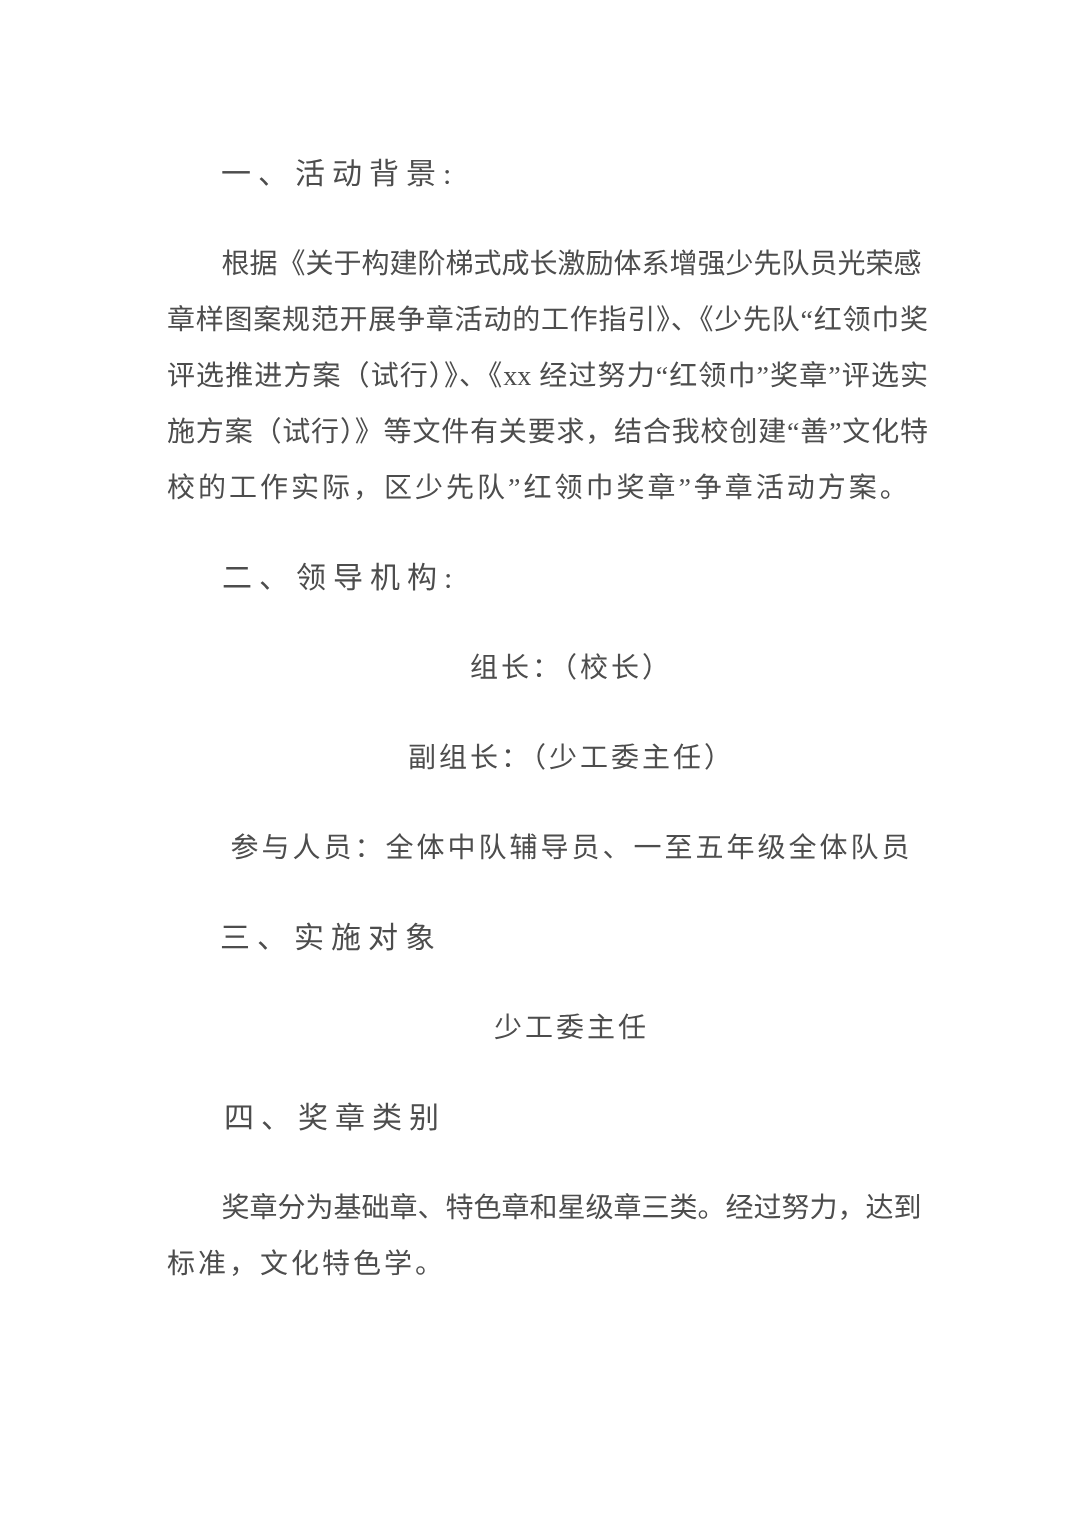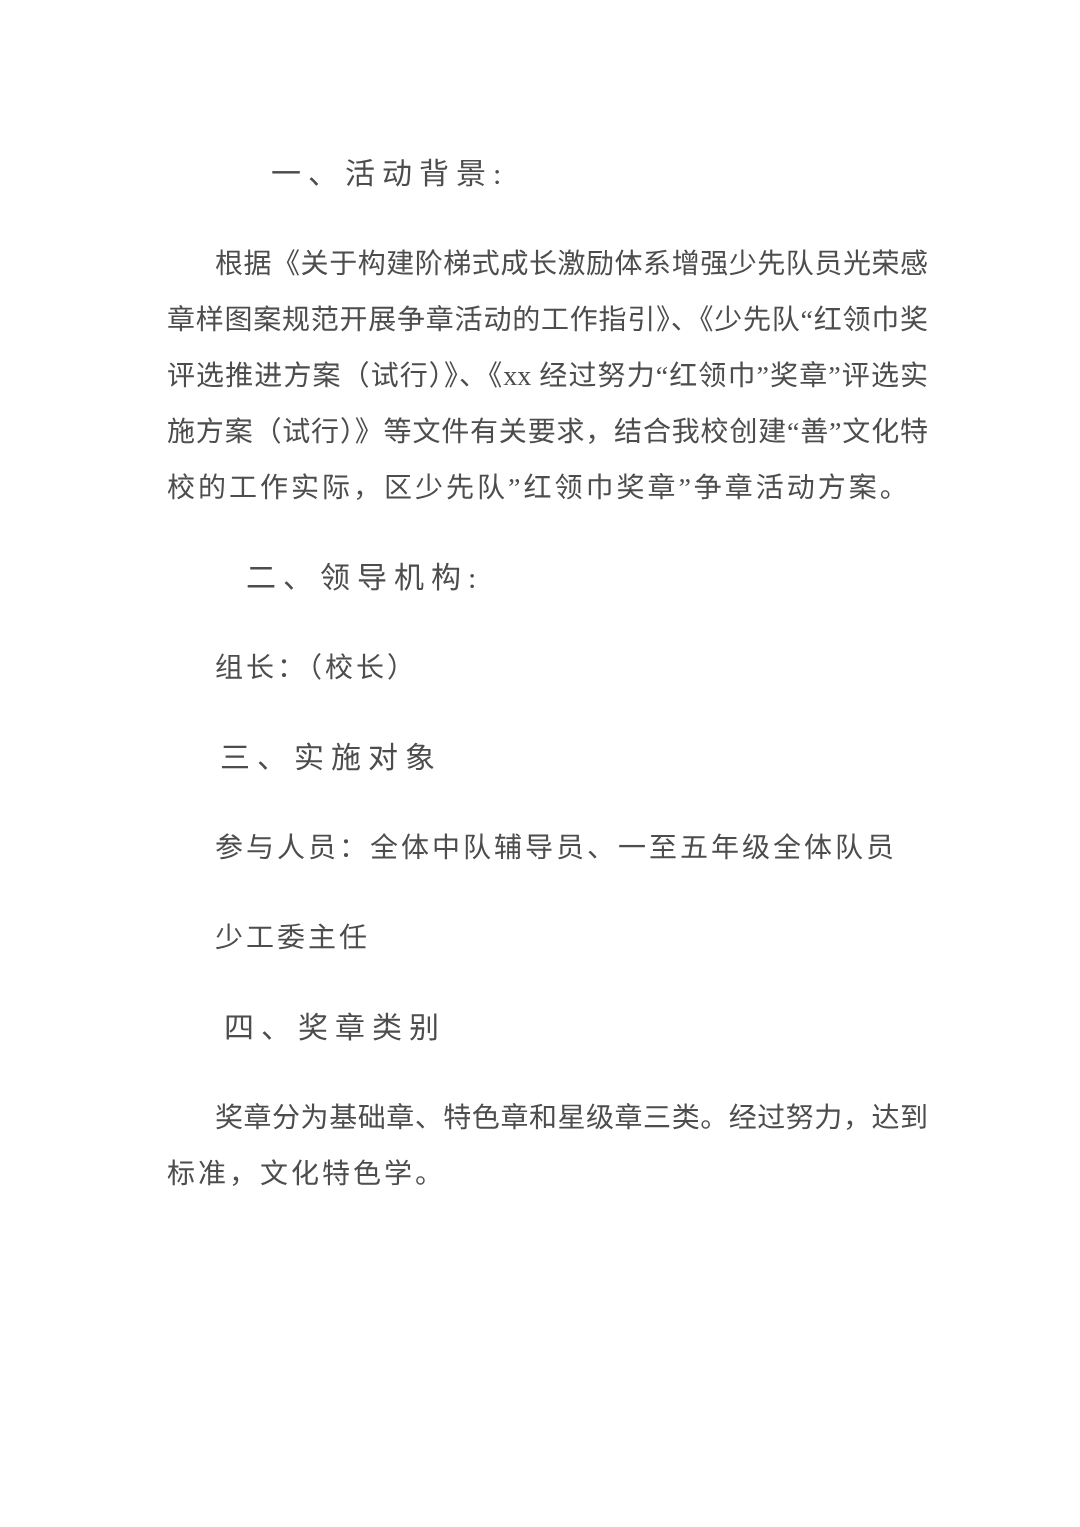--- a/index.html
+++ b/index.html
@@ -38,45 +38,47 @@
   }
   .just {
     text-align: justify;
     text-align-last: justify;
     white-space: normal;
     letter-spacing: 0;
     word-break: break-all;
   }
   .indent {
     padding-left: 48px;
+    text-align: center;
   }
 </style>
 </head>
 <body>
 
 <div class="page">
 
-  <div class="block line heading" style="margin-left:104px">一、活动背景:</div>
+  <div class="block line heading" style="margin-left:54px">一、活动背景:</div>
 
   <div class="block">
     <div class="line just indent">根据《关于构建阶梯式成长激励体系增强少先队员光荣感的指导</div>
     <div class="line just">章样图案规范开展争章活动的工作指引》、《少先队“红领巾奖章”</div>
     <div class="line just">评选推进方案（试行）》、《xx 经过努力“红领巾”奖章”评选实</div>
     <div class="line just">施方案（试行）》等文件有关要求，结合我校创建“善”文化特色学</div>
     <div class="line">校的工作实际，区少先队”红领巾奖章”争章活动方案。</div>
   </div>
 
-  <div class="block line heading" style="margin-left:79px">二、领导机构:</div>
+  <div class="block line heading" style="margin-left:55px">二、领导机构:</div>
 
   <div class="block line indent">组长：（校长）</div>
 
+  <div class="block line indent">副组长：（少工委主任）</div>
+
+  <div class="block line indent">参与人员：全体中队辅导员、一至五年级全体队员</div>
 
   <div class="block line heading" style="margin-left:53px">三、实施对象</div>
-
-  <div class="block line indent">参与人员：全体中队辅导员、一至五年级全体队员</div>
 
   <div class="block line indent">少工委主任</div>
 
   <div class="block line heading" style="margin-left:57px">四、奖章类别</div>
 
   <div class="block">
     <div class="line just indent">奖章分为基础章、特色章和星级章三类。经过努力，达到一定的</div>
     <div class="line">标准，文化特色学。</div>
   </div>
 

